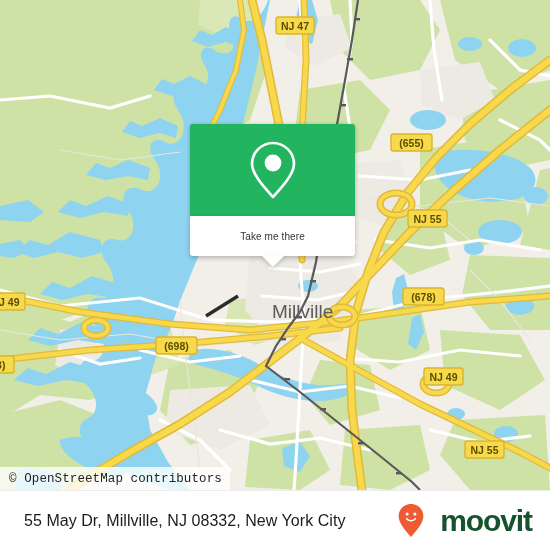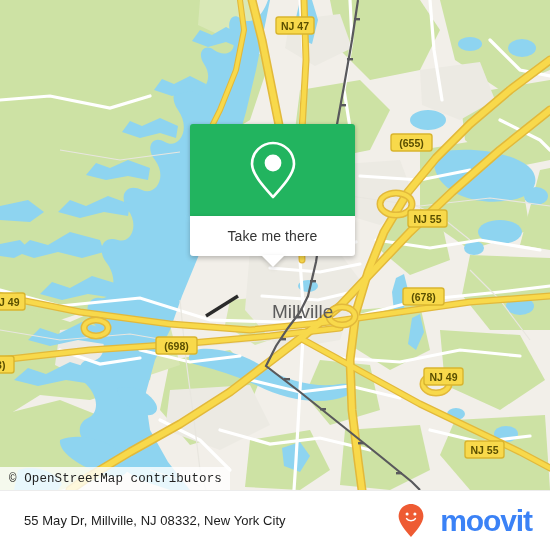--- a/index.html
+++ b/index.html
@@ -31,38 +31,38 @@
     border-top-left-radius:3px;border-top-right-radius:3px;
     display:flex;align-items:center;justify-content:center;
     box-shadow:0 1px 4px rgba(0,0,0,.28);
   }
   .popup-body{
     position:relative;background:#fff;height:40px;
     display:flex;align-items:center;justify-content:center;
     border-bottom-left-radius:3px;border-bottom-right-radius:3px;
     box-shadow:0 2px 5px rgba(0,0,0,.25);
   }
-  .popup-body .label{font-size:14px;color:#343434;letter-spacing:.1px;}
+  .popup-body .label{font-size:10px;color:#343434;letter-spacing:.1px;}
   .popup-tail{
     position:absolute;left:50%;bottom:-11px;margin-left:-12px;
     width:0;height:0;border-left:12px solid transparent;
     border-right:12px solid transparent;border-top:12px solid #fff;
     filter:drop-shadow(0 2px 2px rgba(0,0,0,.18));
   }
 
   
   .footer{
     position:absolute;left:0;top:490px;width:550px;height:60px;
     background:#fff;display:flex;align-items:center;
     justify-content:space-between;padding:0 18px 0 24px;box-sizing:border-box;
     border-top:1px solid #ececec;
   }
-  .address{font-size:13px;color:#1c1c1c;letter-spacing:.05px;white-space:nowrap;}
+  .address{font-size:16px;color:#1c1c1c;letter-spacing:.05px;white-space:nowrap;}
   .brand{display:flex;align-items:center;gap:1px;}
-  .brand-word{font-size:30px;font-weight:bold;color:#3b82f6;letter-spacing:-1.1px;
+  .brand-word{font-size:30px;font-weight:bold;color:#14532d;letter-spacing:-1.1px;
                line-height:1;margin-left:14px;}
 
   
   .shield-txt{font:bold 10.5px "Liberation Sans",sans-serif;fill:#5a4f00;}
 </style>
 </head>
 <body>
 
 <div id="app">
 

